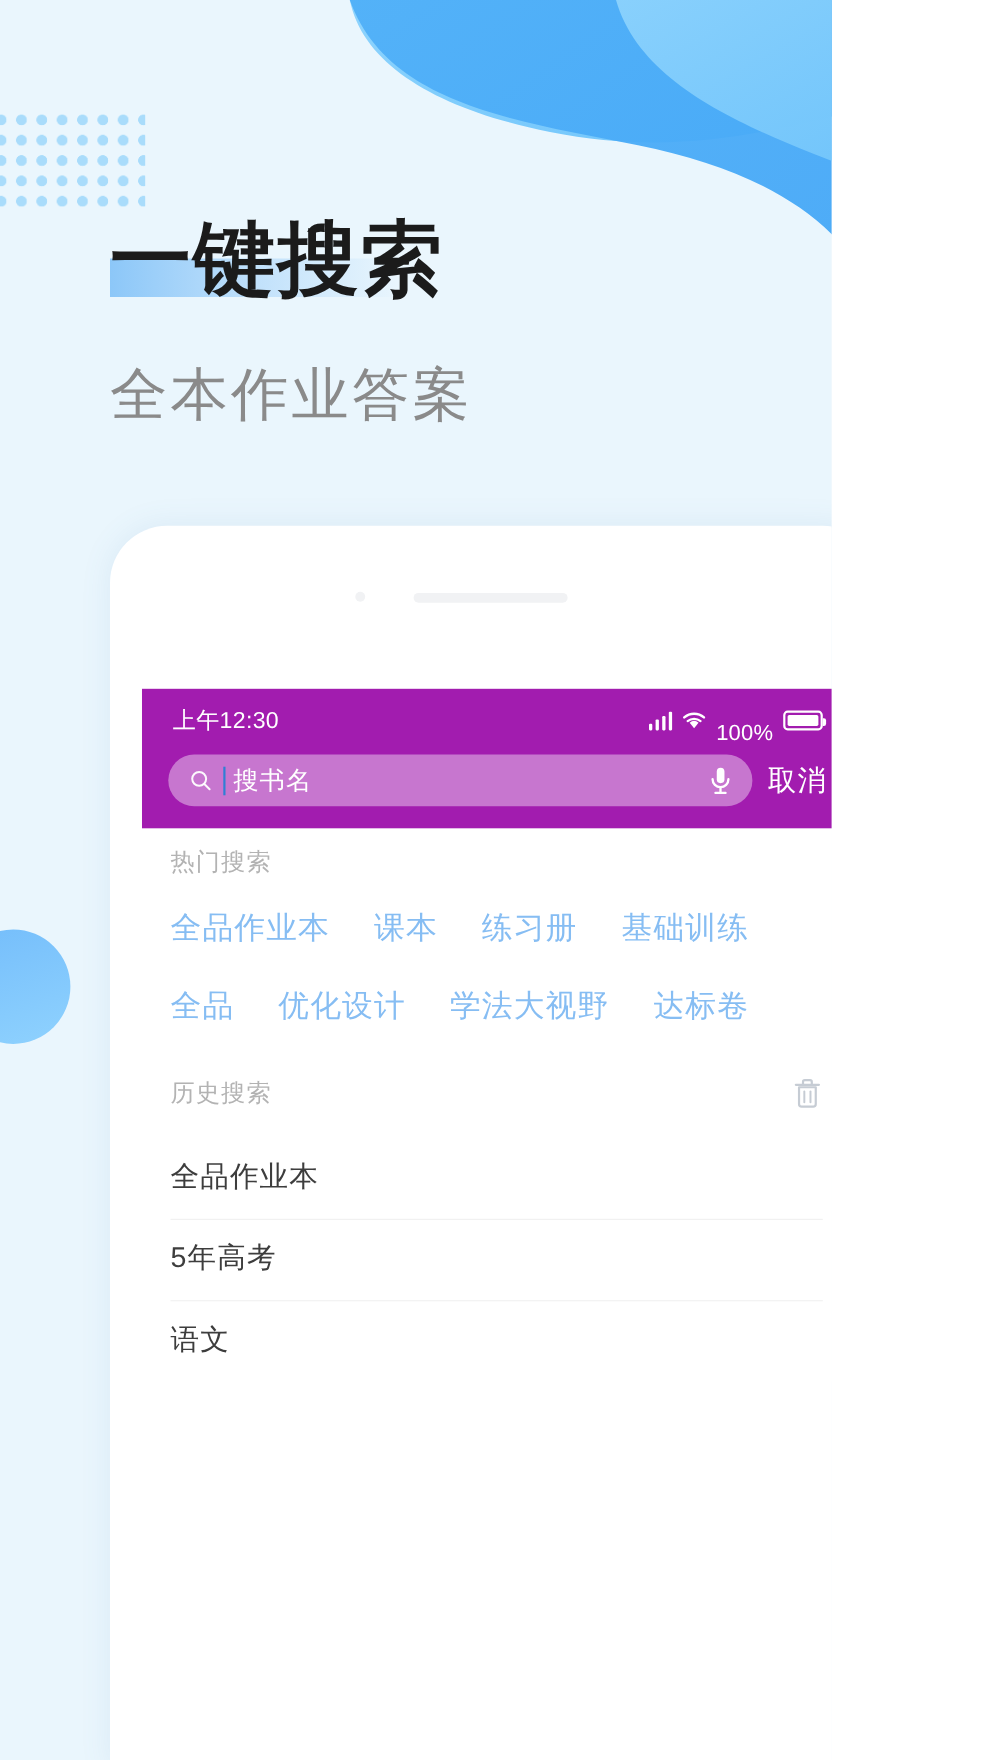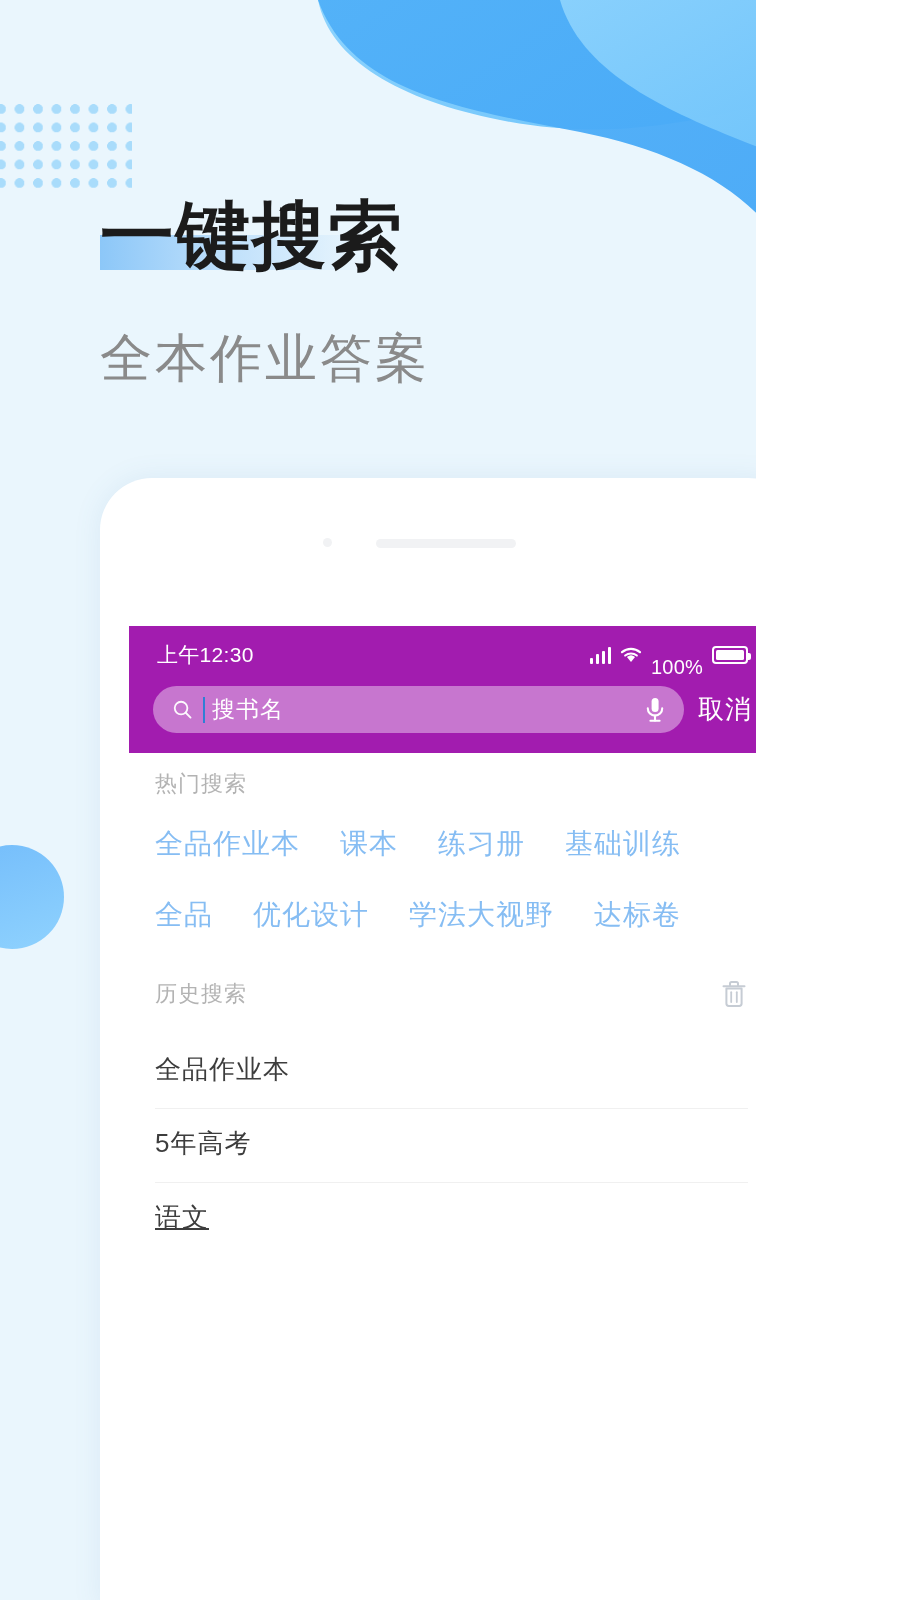--- a/index.html
+++ b/index.html
@@ -297,21 +297,21 @@
   .trash-icon { width: 28px; height: 30px; }
 
   .hist-list { margin-top: 26px; }
   .hist-item {
     color: #3d3d3d;
     font-size: 26px;
     letter-spacing: 1px;
     padding: 17px 0 21px 0;
     border-bottom: 1px solid #f0f0f0;
   }
-  .hist-item:last-child { border-bottom: none; text-decoration: underline; }
+  .hist-item:last-child { border-bottom: none; }
 </style>
 </head>
 <body>
 
 <div class="page">
 
   <div class="bg-base"></div>
 
   <svg class="bg-blob-svg" viewBox="0 0 900 520" preserveAspectRatio="none">
     <defs>

